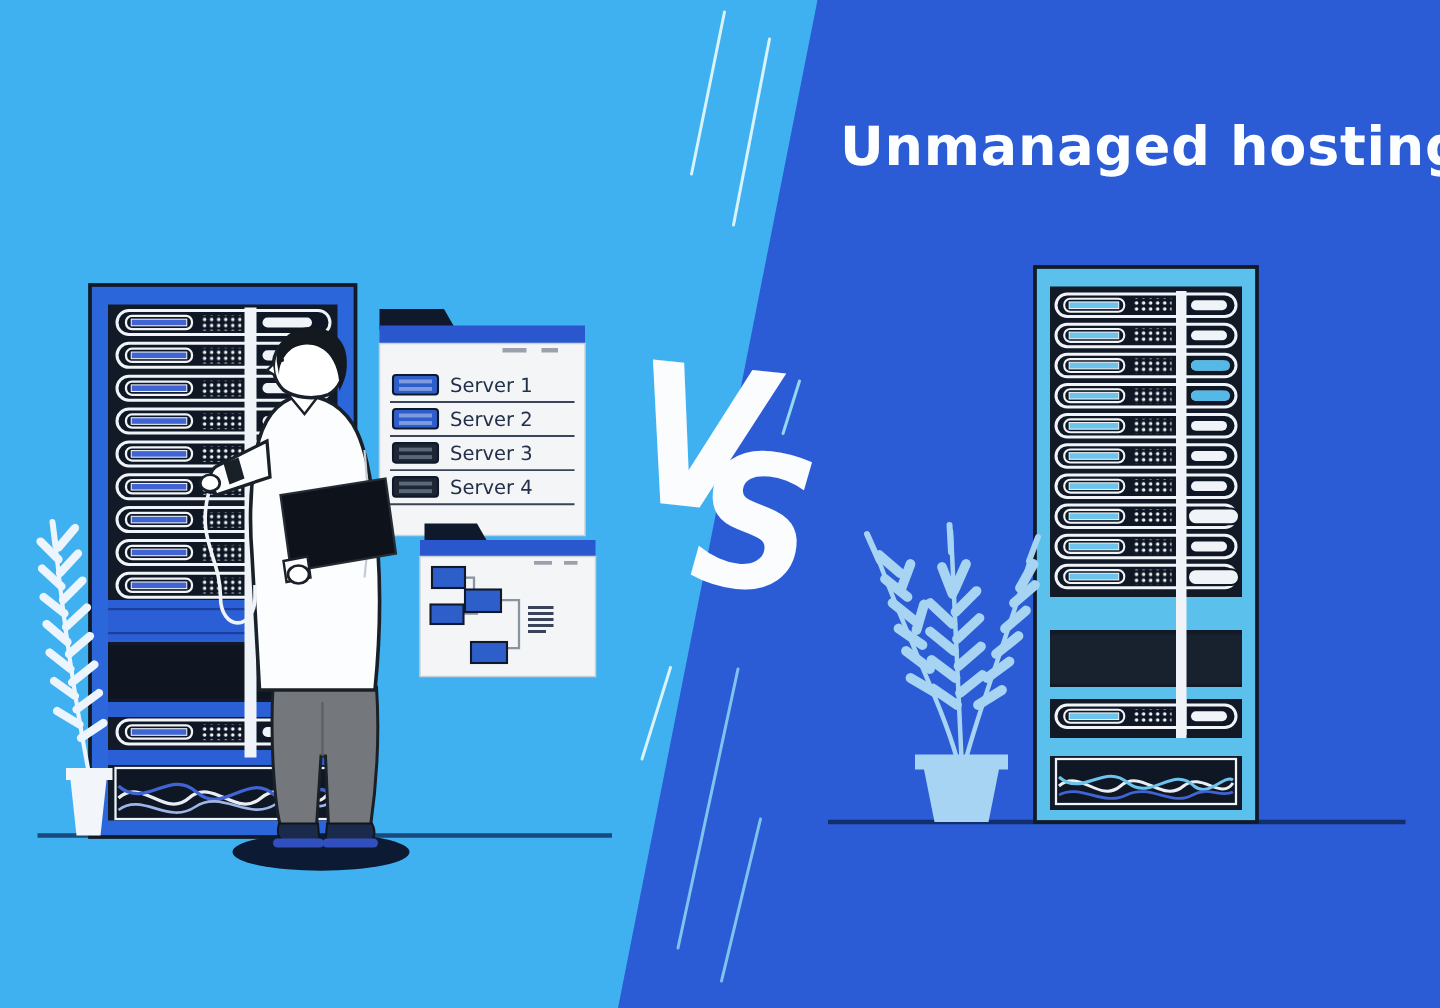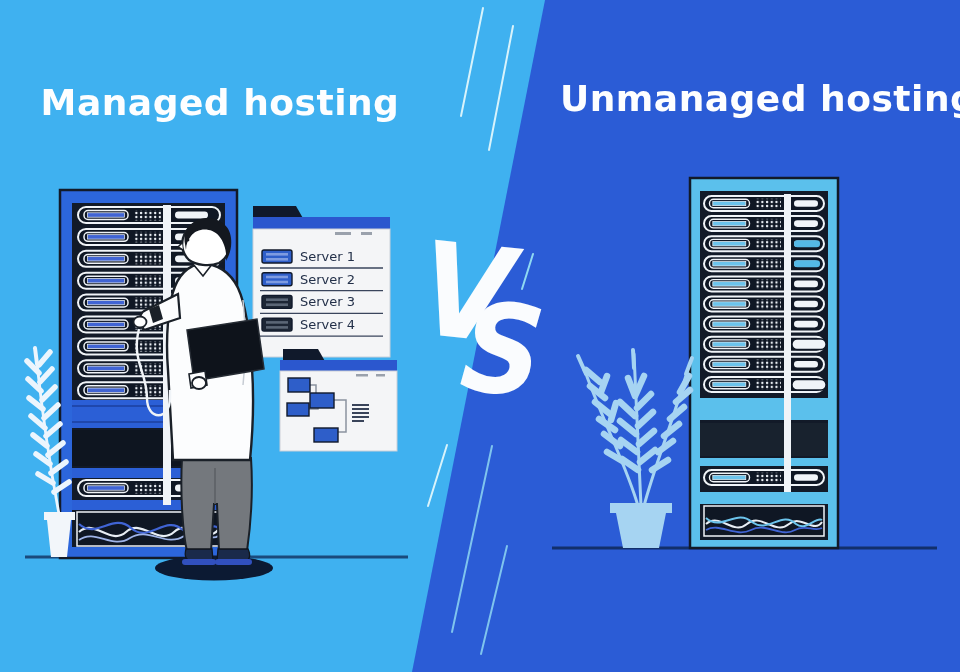--- a/index.html
+++ b/index.html
@@ -19,21 +19,20 @@
   .srv-label{font-family:"DejaVu Sans","Liberation Sans",sans-serif;font-size:13px;
              fill:#233049;}
 </style>
 </head>
 <body>
 
 <div class="canvas">
 
   <div class="bg-left"></div>
 
-  <div class="title title-left">Managed hosting</div>
   <div class="title title-right">Unmanaged hosting</div>
 
   <svg width="960" height="672" viewBox="0 0 960 672">
     <defs>
       <pattern id="dg" width="4.7" height="4.0" patternUnits="userSpaceOnUse">
         <circle cx="2" cy="2" r="1.2" fill="#EDF2F7"></circle>
       </pattern>
       <g id="srv-l">
         <rect width="142" height="16" rx="8" fill="#0F1724" stroke="#F0F4F8" stroke-width="2"></rect>
         <rect x="6" y="3.6" width="44" height="8.8" rx="4" fill="none" stroke="#F0F4F8" stroke-width="1.5"></rect>

